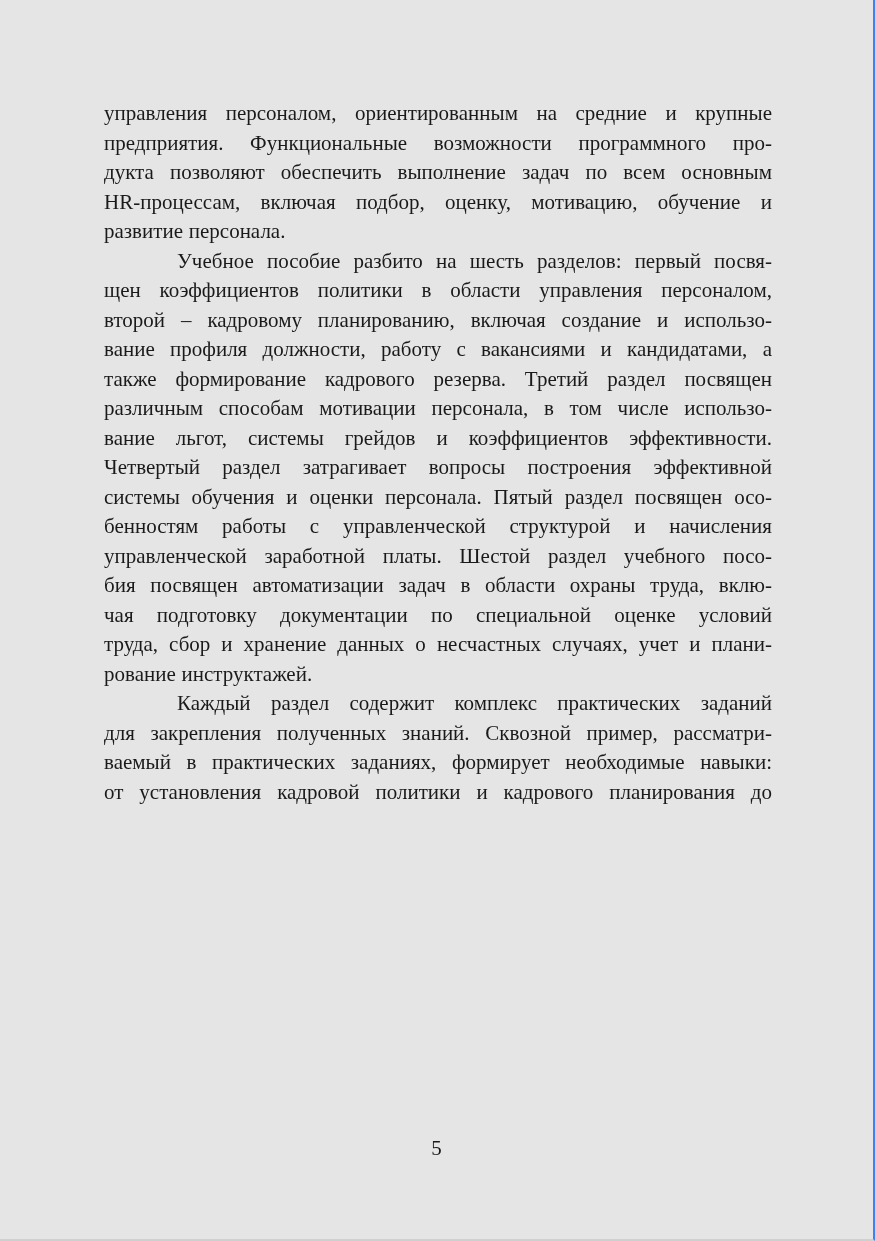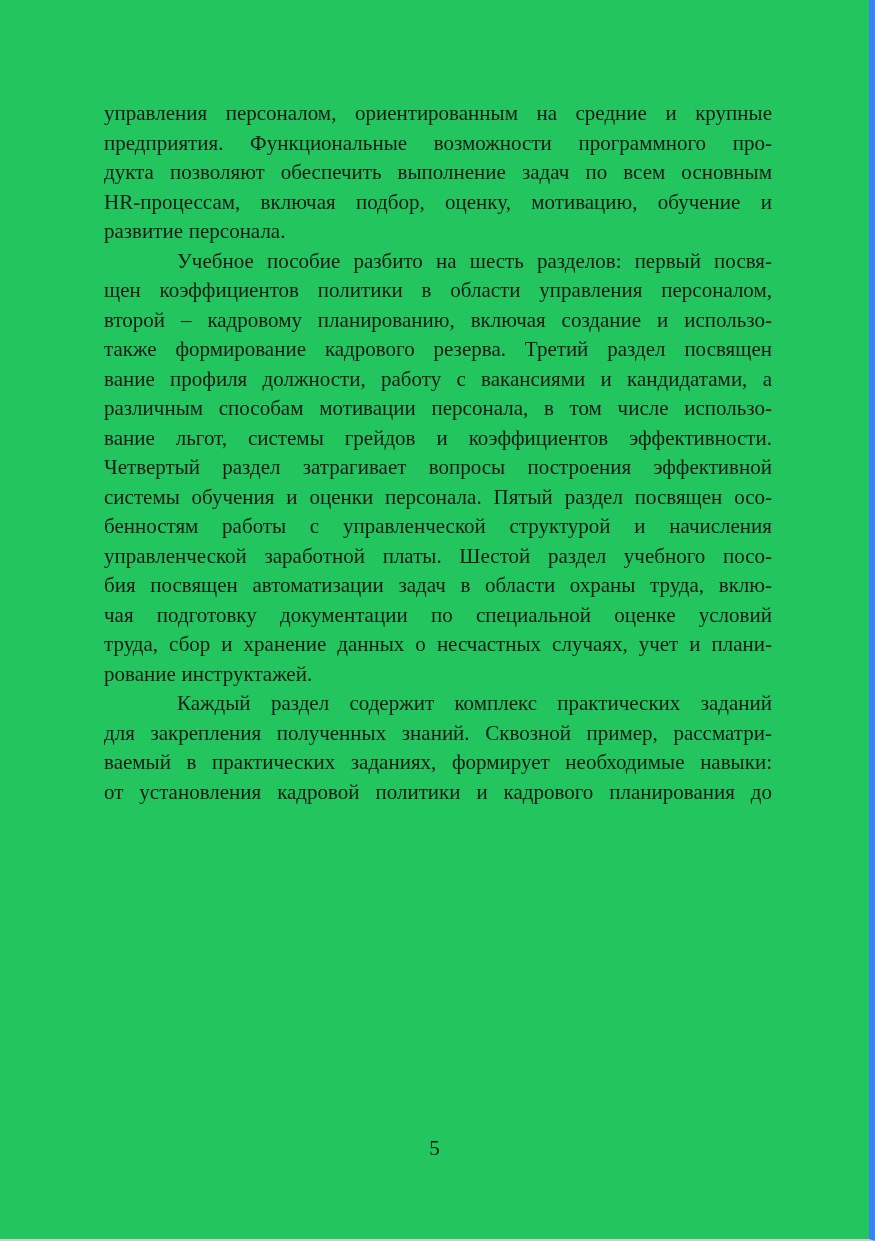--- a/index.html
+++ b/index.html
@@ -4,23 +4,23 @@
 <style>
   html, body {
     margin: 0;
     padding: 0;
     background: #ffffff;
   }
   .page {
     position: relative;
     width: 875px;
     height: 1241px;
-    background: #22c55e;
+    background: #e5e5e5;
     box-sizing: border-box;
-    border-right: 6px solid #3b82f6;
+    border-right: 2px solid #3b82f6;
     border-bottom: 2px solid #cfcfcf;
     font-family: "Liberation Serif", serif;
     color: #1a1a1a;
     overflow: hidden;
   }
   .text-block {
     position: absolute;
     left: 104px;
     top: 99px;
     width: 668px;
@@ -61,22 +61,22 @@
         <div class="line">управления персоналом, ориентированным на средние и крупные</div>
         <div class="line">предприятия. Функциональные возможности программного про-</div>
         <div class="line">дукта позволяют обеспечить выполнение задач по всем основным</div>
         <div class="line">HR-процессам, включая подбор, оценку, мотивацию, обучение и</div>
         <div class="line last">развитие персонала.</div>
       </div>
       <div class="paragraph">
         <div class="line indent">Учебное пособие разбито на шесть разделов: первый посвя-</div>
         <div class="line">щен коэффициентов политики в области управления персоналом,</div>
         <div class="line">второй – кадровому планированию, включая создание и использо-</div>
+        <div class="line">вание профиля должности, работу с вакансиями и кандидатами, а</div>
         <div class="line">также формирование кадрового резерва. Третий раздел посвящен</div>
-        <div class="line">вание профиля должности, работу с вакансиями и кандидатами, а</div>
         <div class="line">различным способам мотивации персонала, в том числе использо-</div>
         <div class="line">вание льгот, системы грейдов и коэффициентов эффективности.</div>
         <div class="line">Четвертый раздел затрагивает вопросы построения эффективной</div>
         <div class="line">системы обучения и оценки персонала. Пятый раздел посвящен осо-</div>
         <div class="line">бенностям работы с управленческой структурой и начисления</div>
         <div class="line">управленческой заработной платы. Шестой раздел учебного посо-</div>
         <div class="line">бия посвящен автоматизации задач в области охраны труда, вклю-</div>
         <div class="line">чая подготовку документации по специальной оценке условий</div>
         <div class="line">труда, сбор и хранение данных о несчастных случаях, учет и плани-</div>
         <div class="line last">рование инструктажей.</div>

